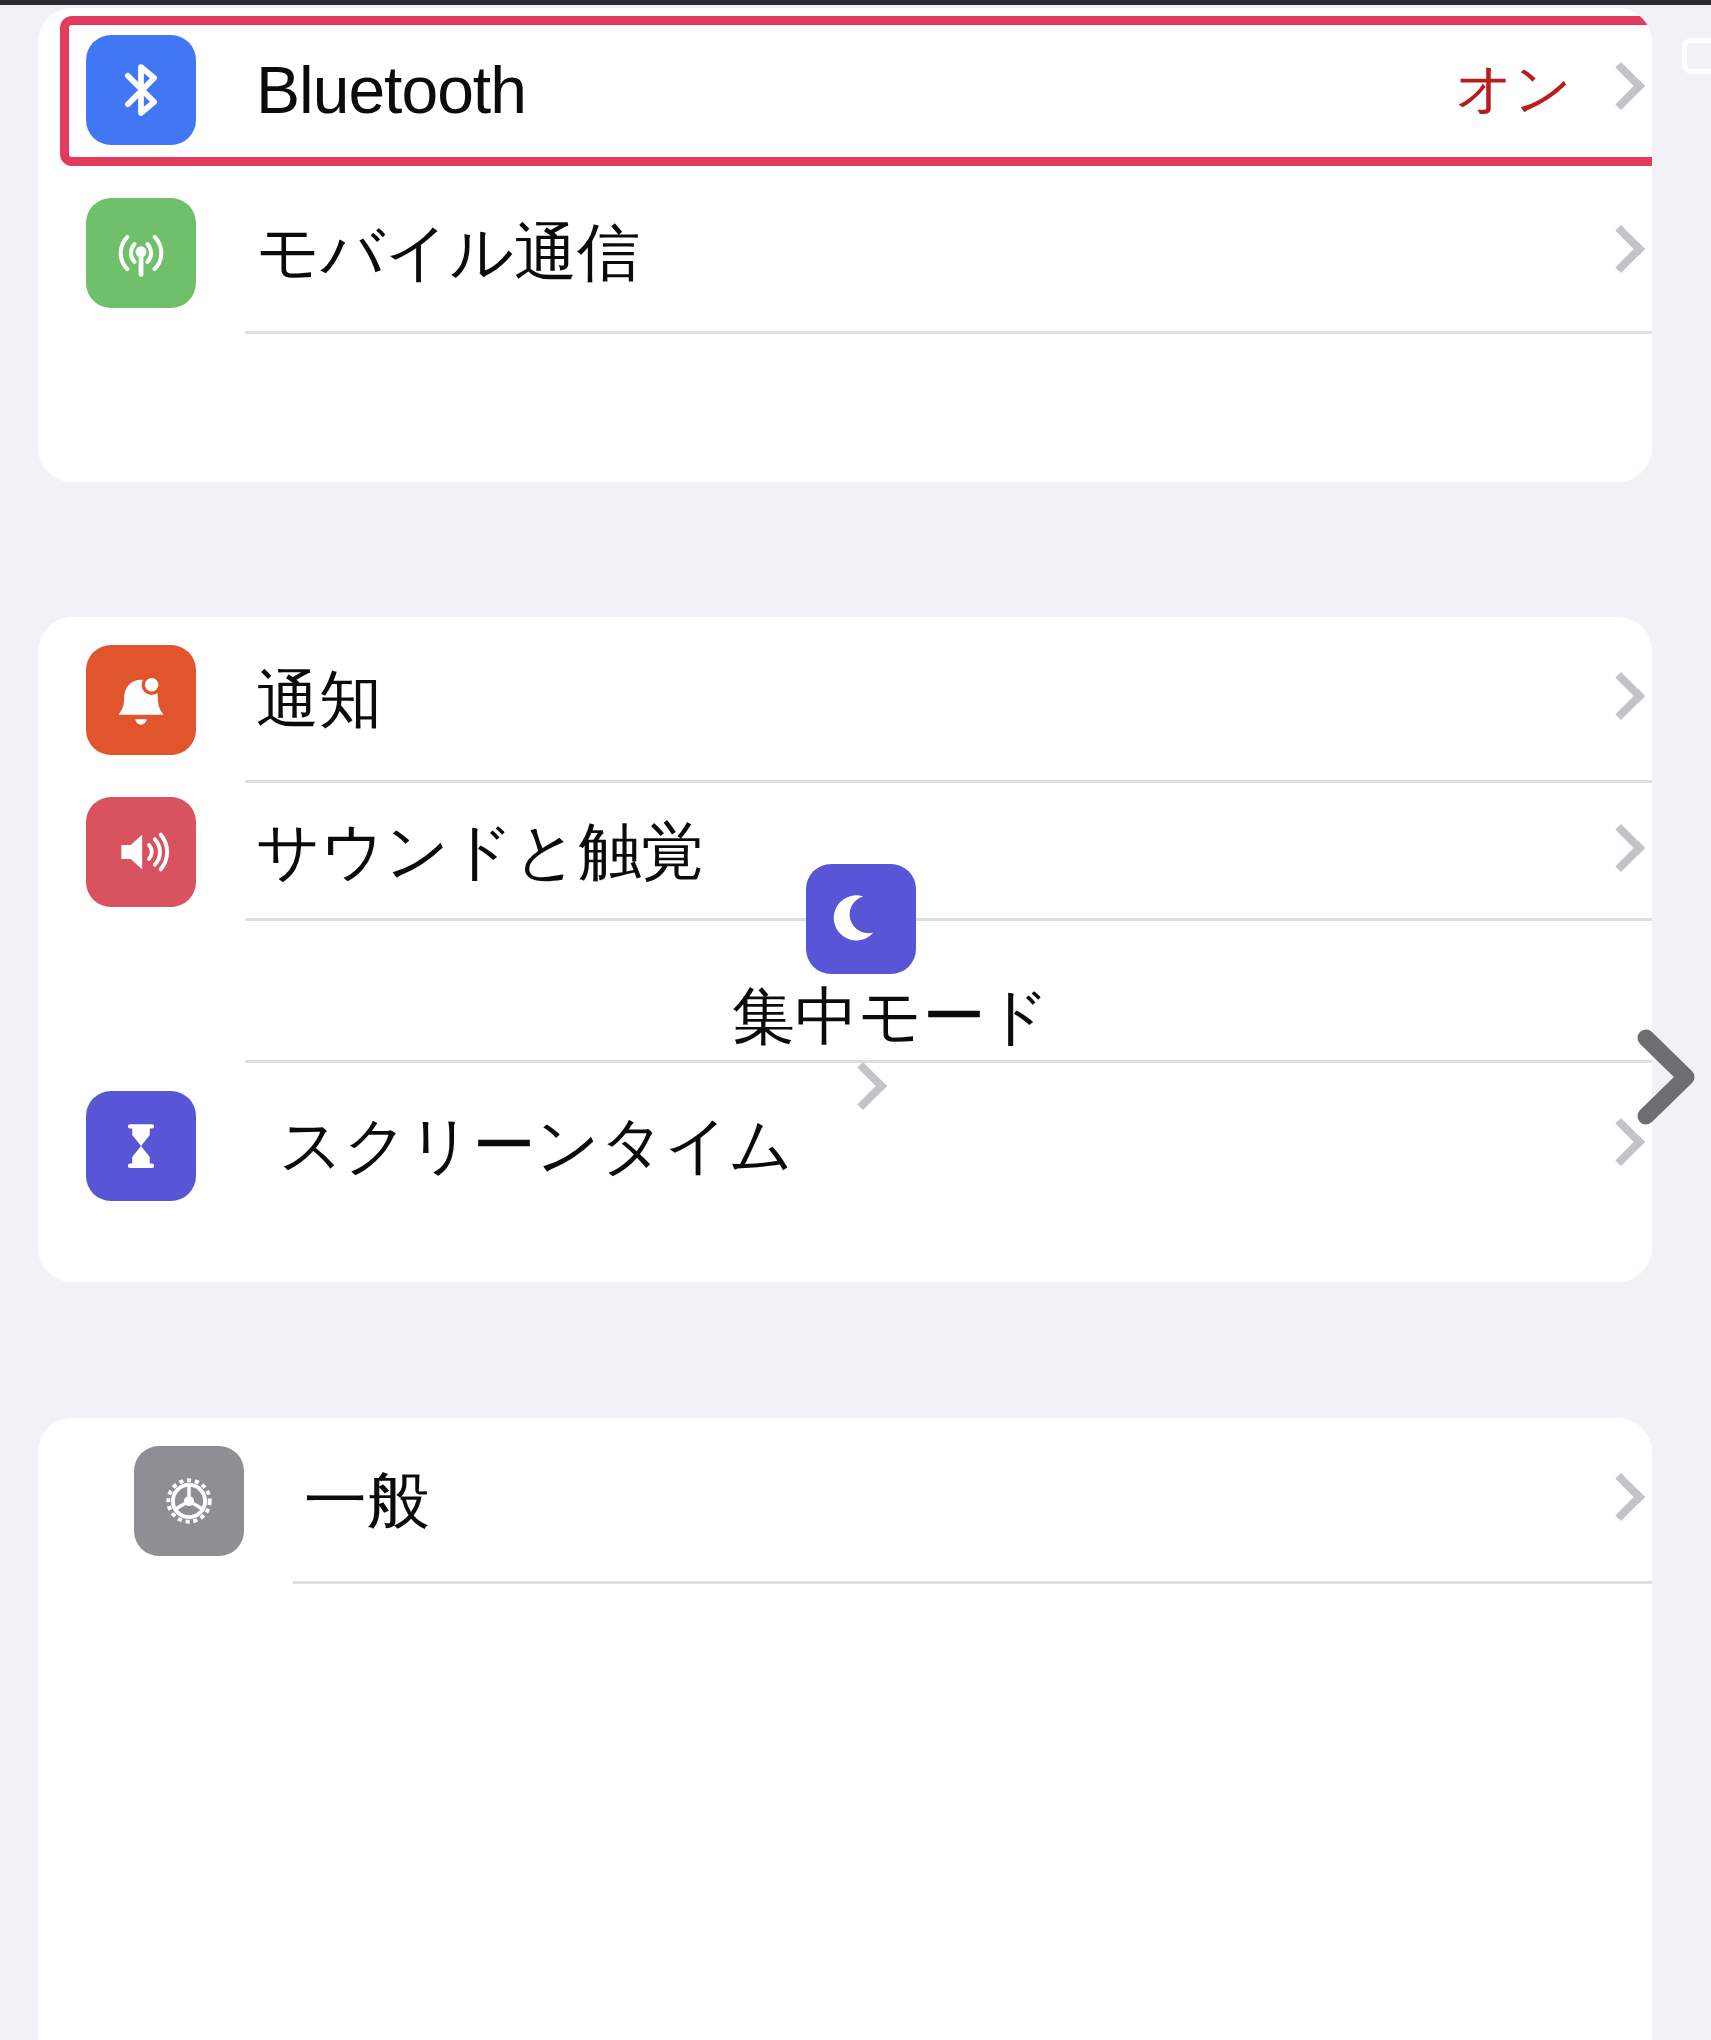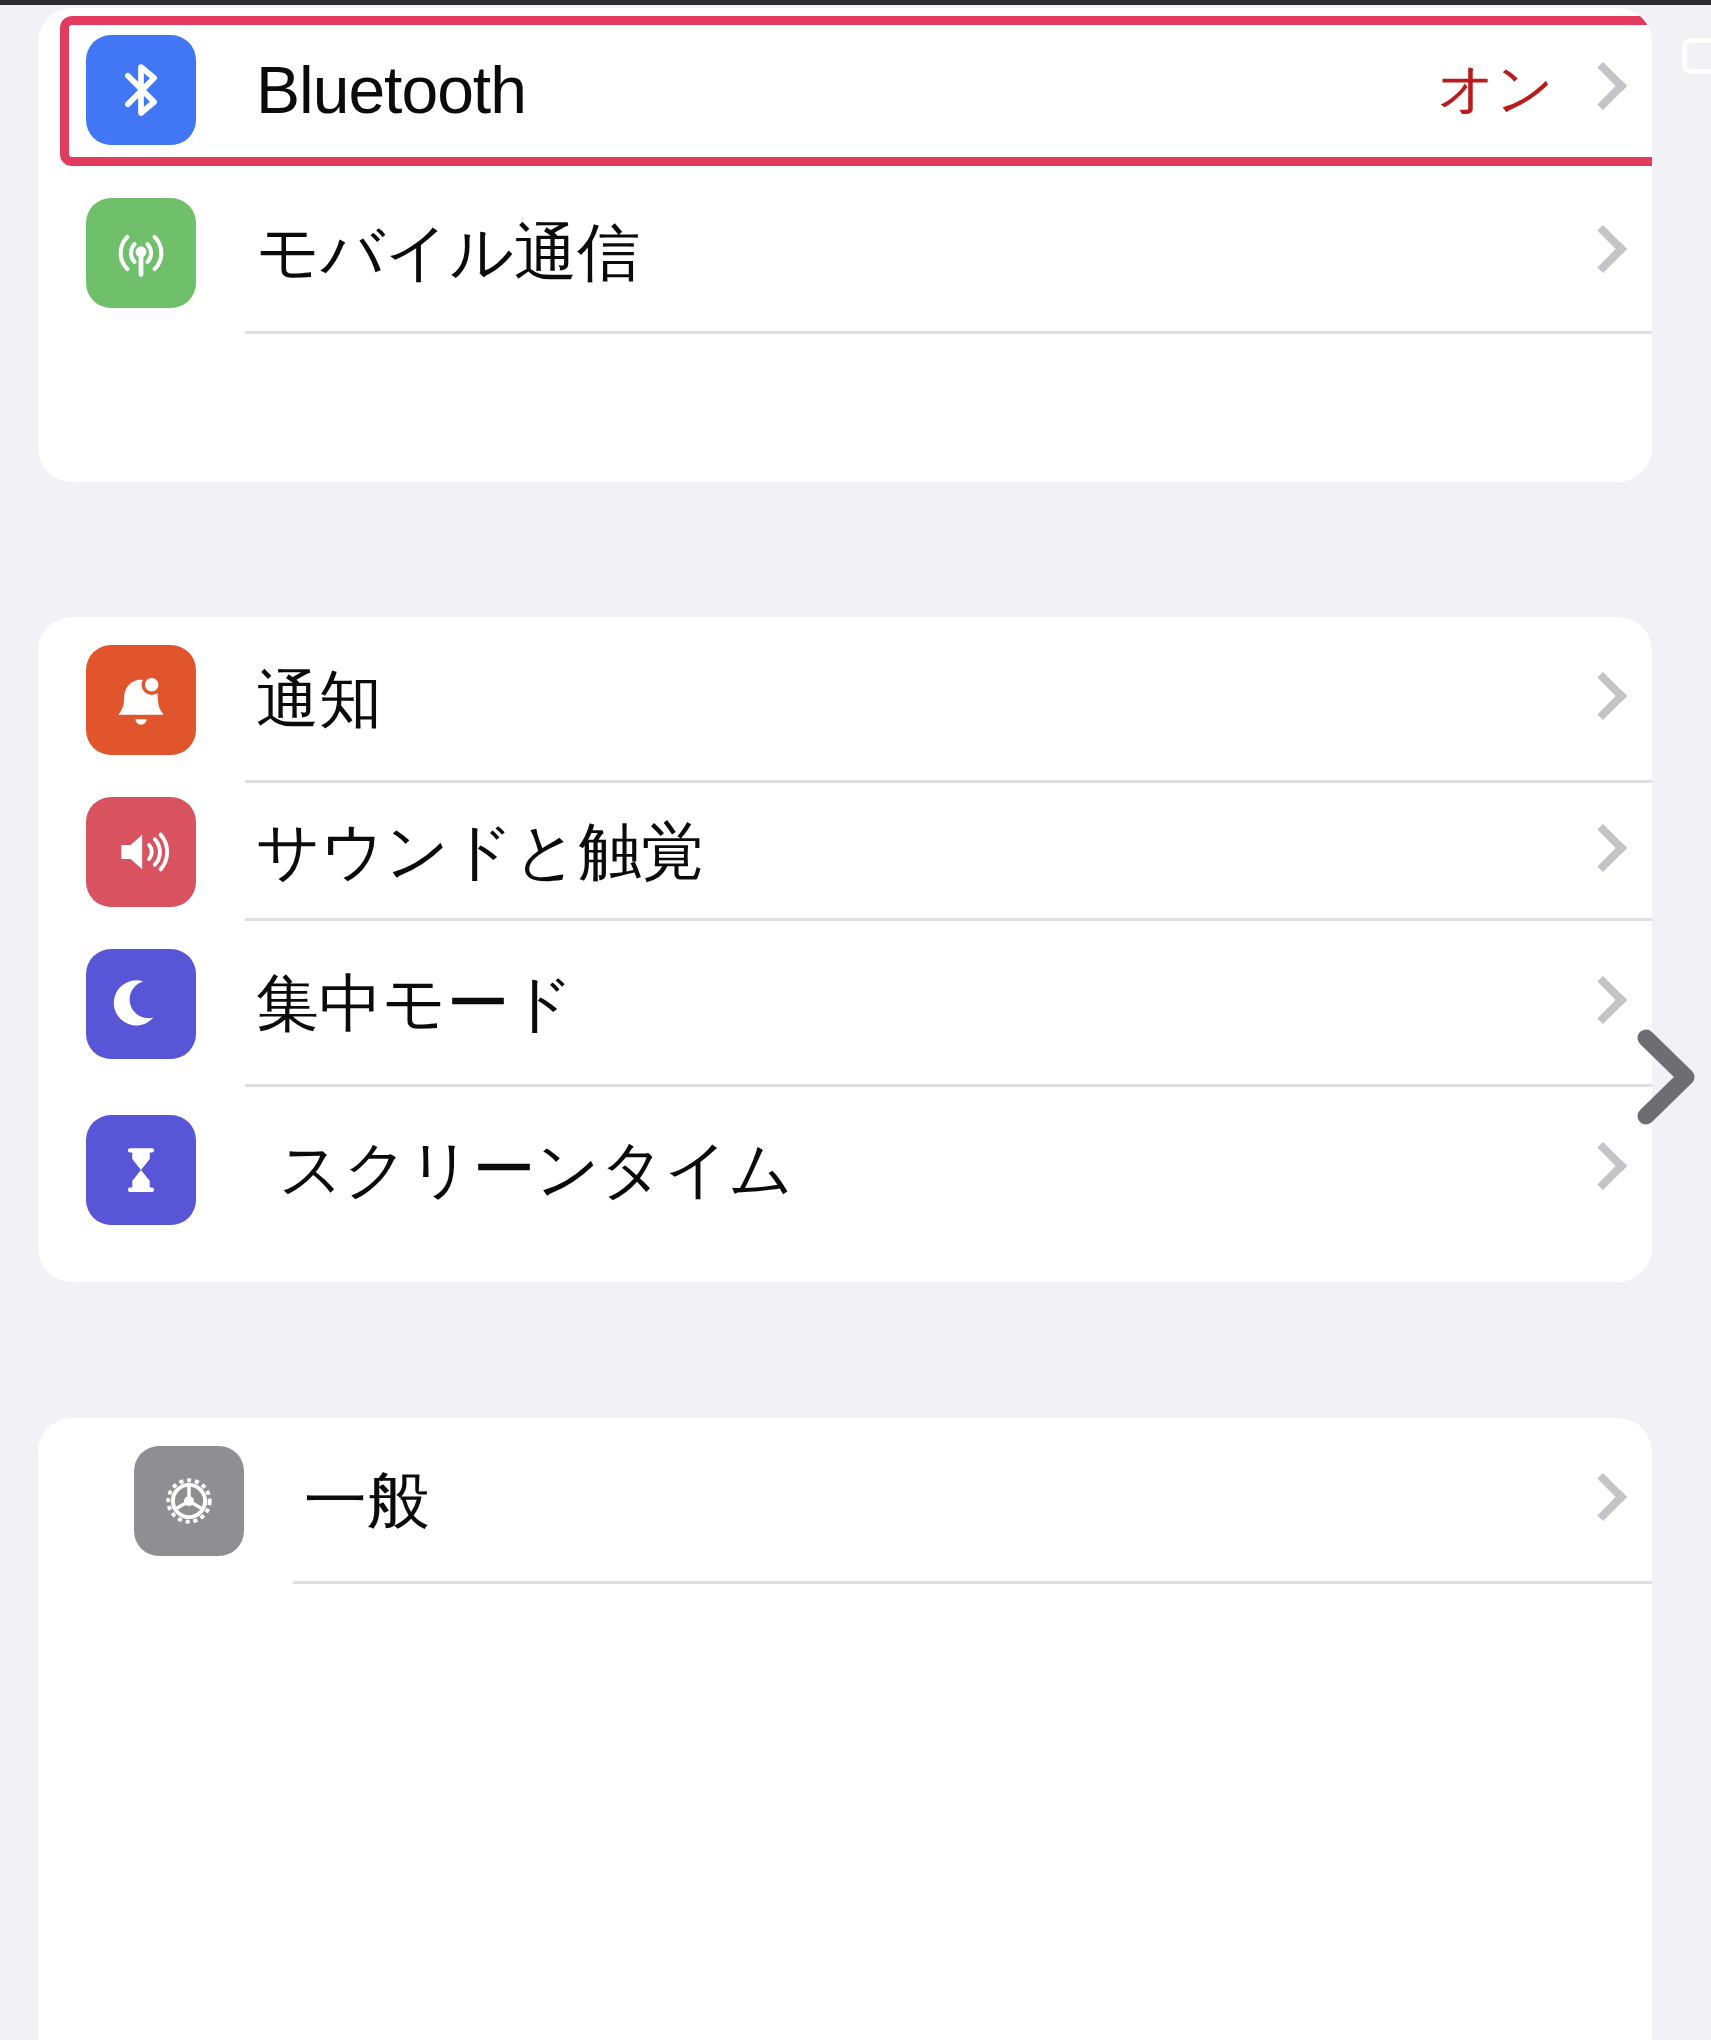--- a/index.html
+++ b/index.html
@@ -41,21 +41,21 @@
   .card.group-c { top: 1418px; height: 622px; border-bottom-left-radius: 0; border-bottom-right-radius: 0;}
 
   
   .row {
     position: relative;
     display: flex;
     align-items: center;
     height: 163px;
     box-sizing: border-box;
     padding-left: 48px;
-    padding-right: 34px;
+    padding-right: 16px;
     justify-content: center;
   }
   .row .divider {
     position: absolute;
     left: 207px;
     right: 0;
     bottom: 0;
     height: 3px;
     background: #dfdfe3;
   }
@@ -217,21 +217,21 @@
             <path d="M49 17 a23 23 0 0 1 0 30"></path>
           </g>
         </svg>
       </div>
       <div class="row-label">サウンドと触覚</div>
       <div class="row-spacer"></div>
       <div class="chevron"></div>
       <div class="divider"></div>
     </div>
 
-    <div class="row" style="height:166px;">
+    <div class="row" style="height:142px;flex-direction:column;">
       <div class="icon-box" style="background:#5856d6;">
         <svg width="72" height="72" viewBox="0 0 64 64" aria-hidden="true">
           <path d="M43 44 a20 20 0 1 1 -9 -32 a16 16 0 0 0 9 32 z" fill="#ffffff"></path>
         </svg>
       </div>
       <div class="row-label">集中モード</div>
       <div class="row-spacer"></div>
       <div class="chevron"></div>
       <div class="divider"></div>
     </div>

